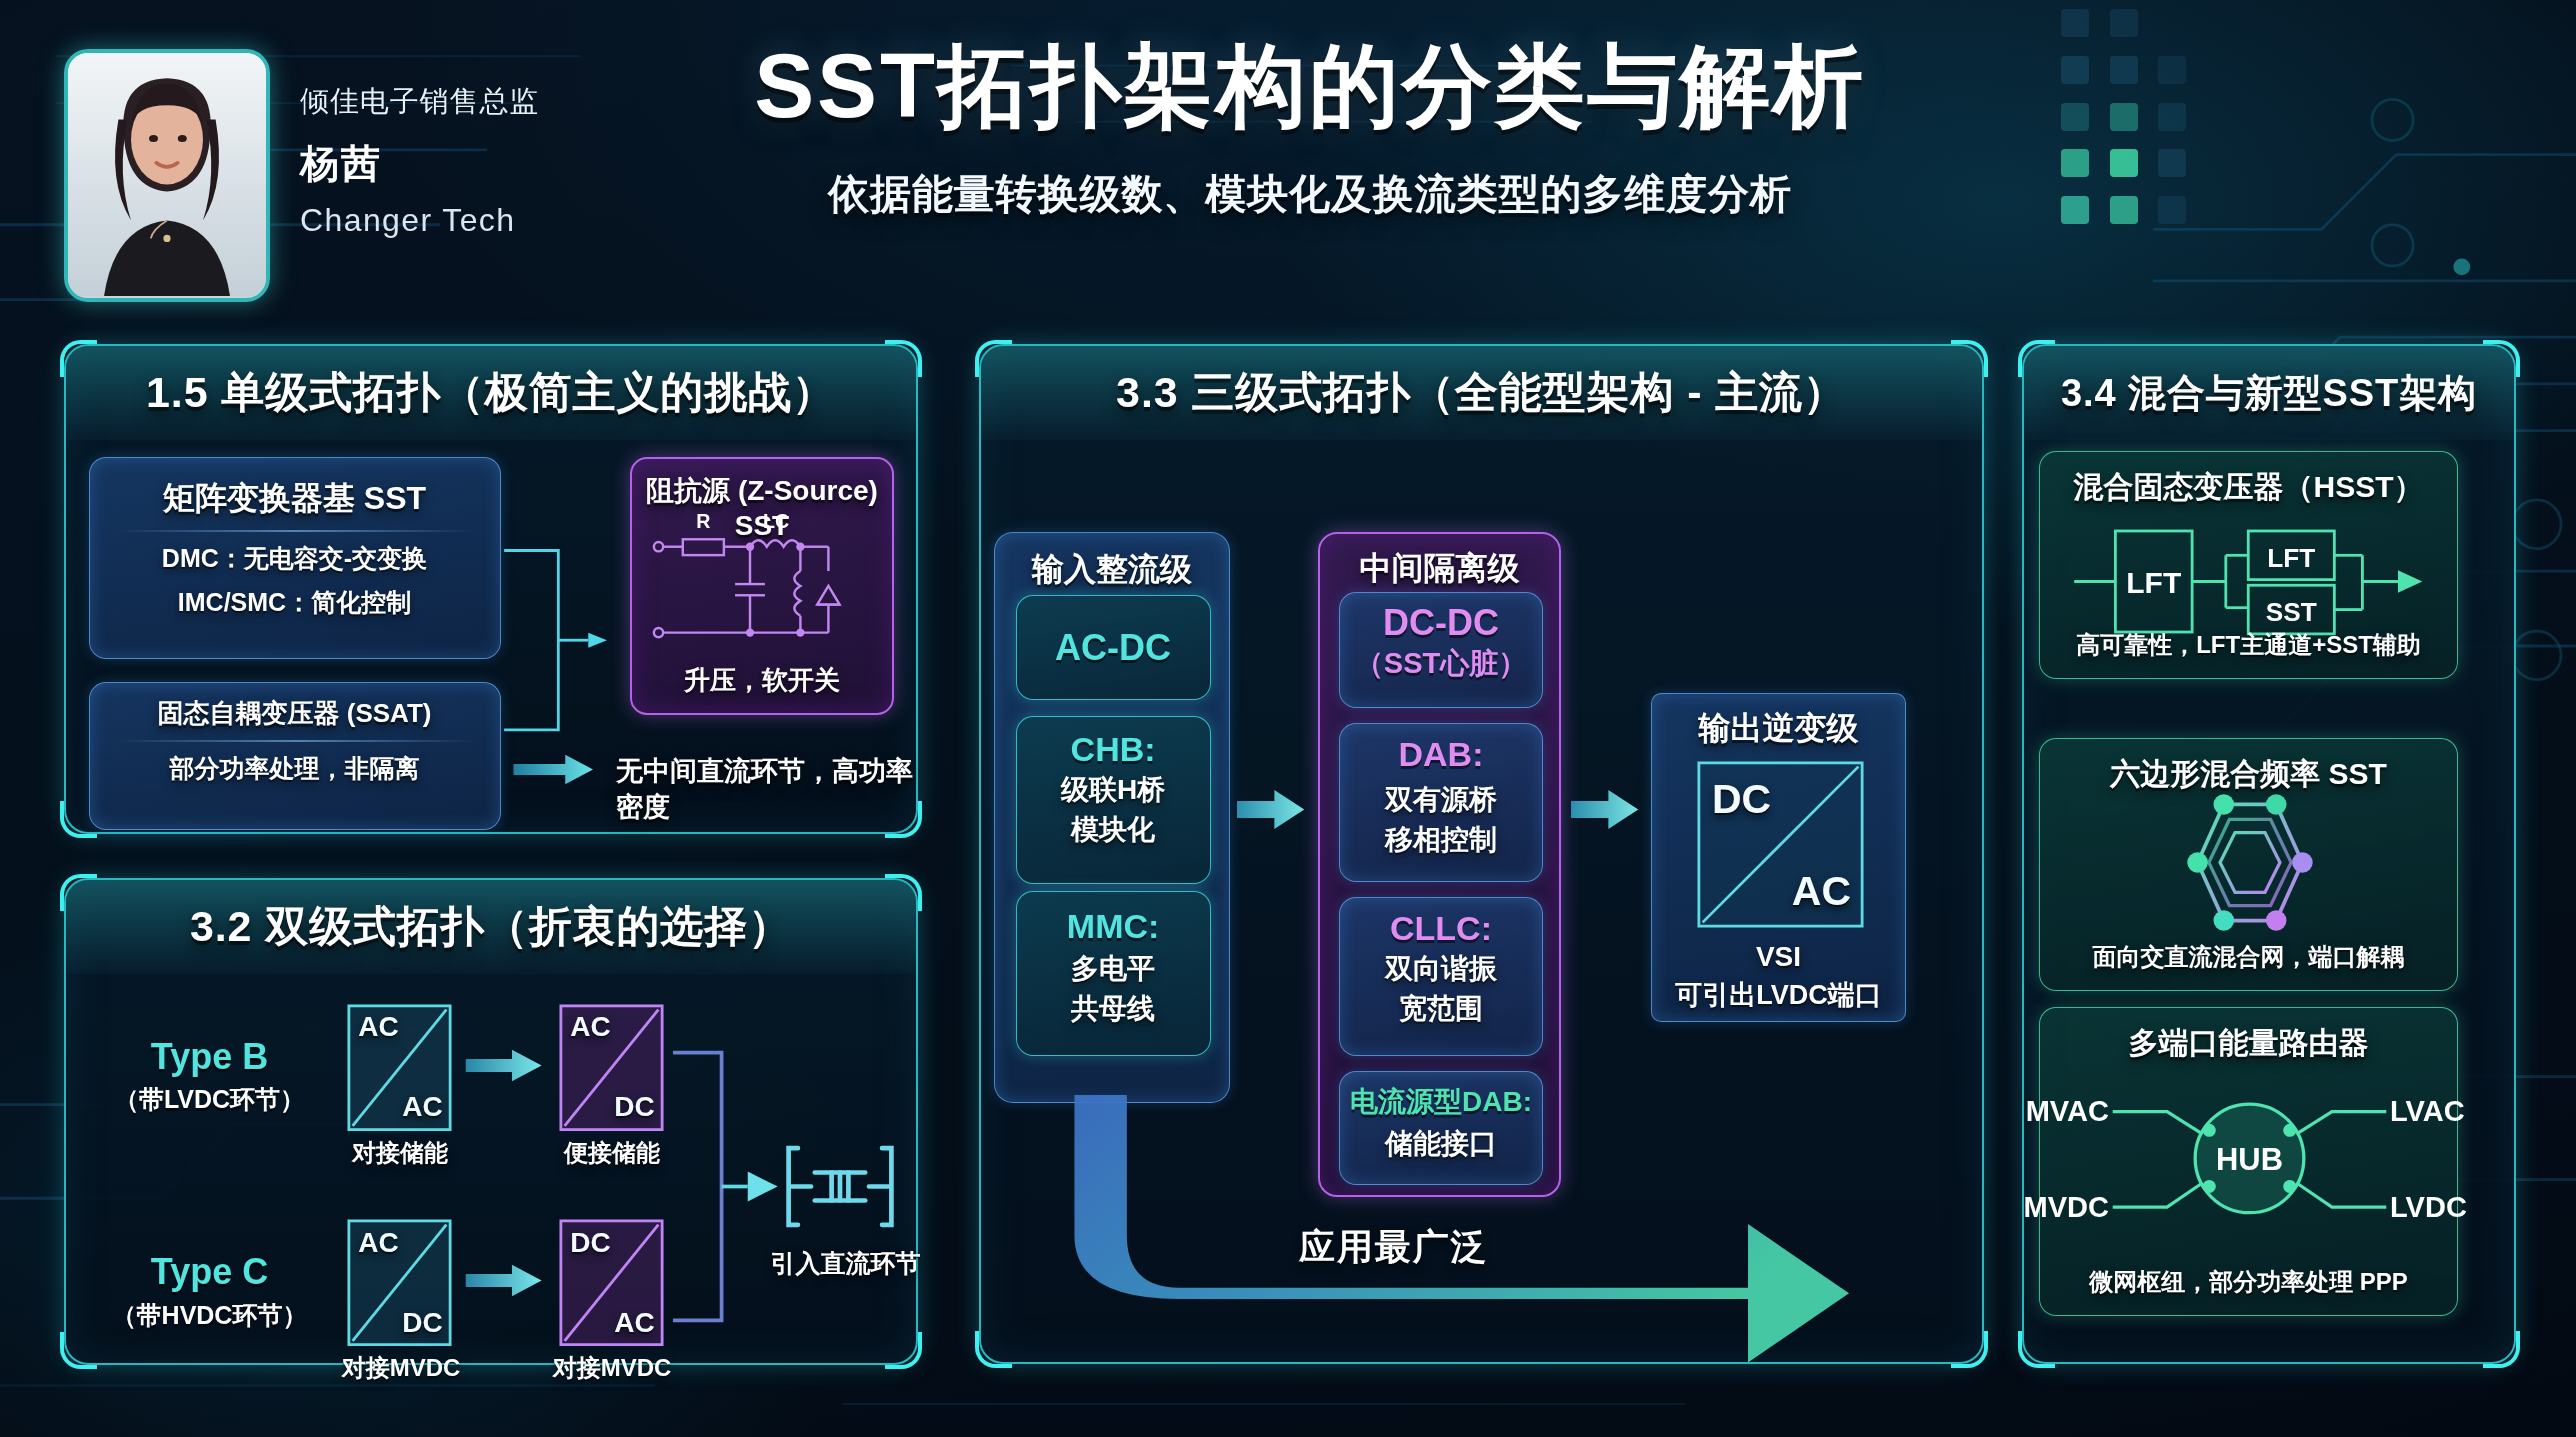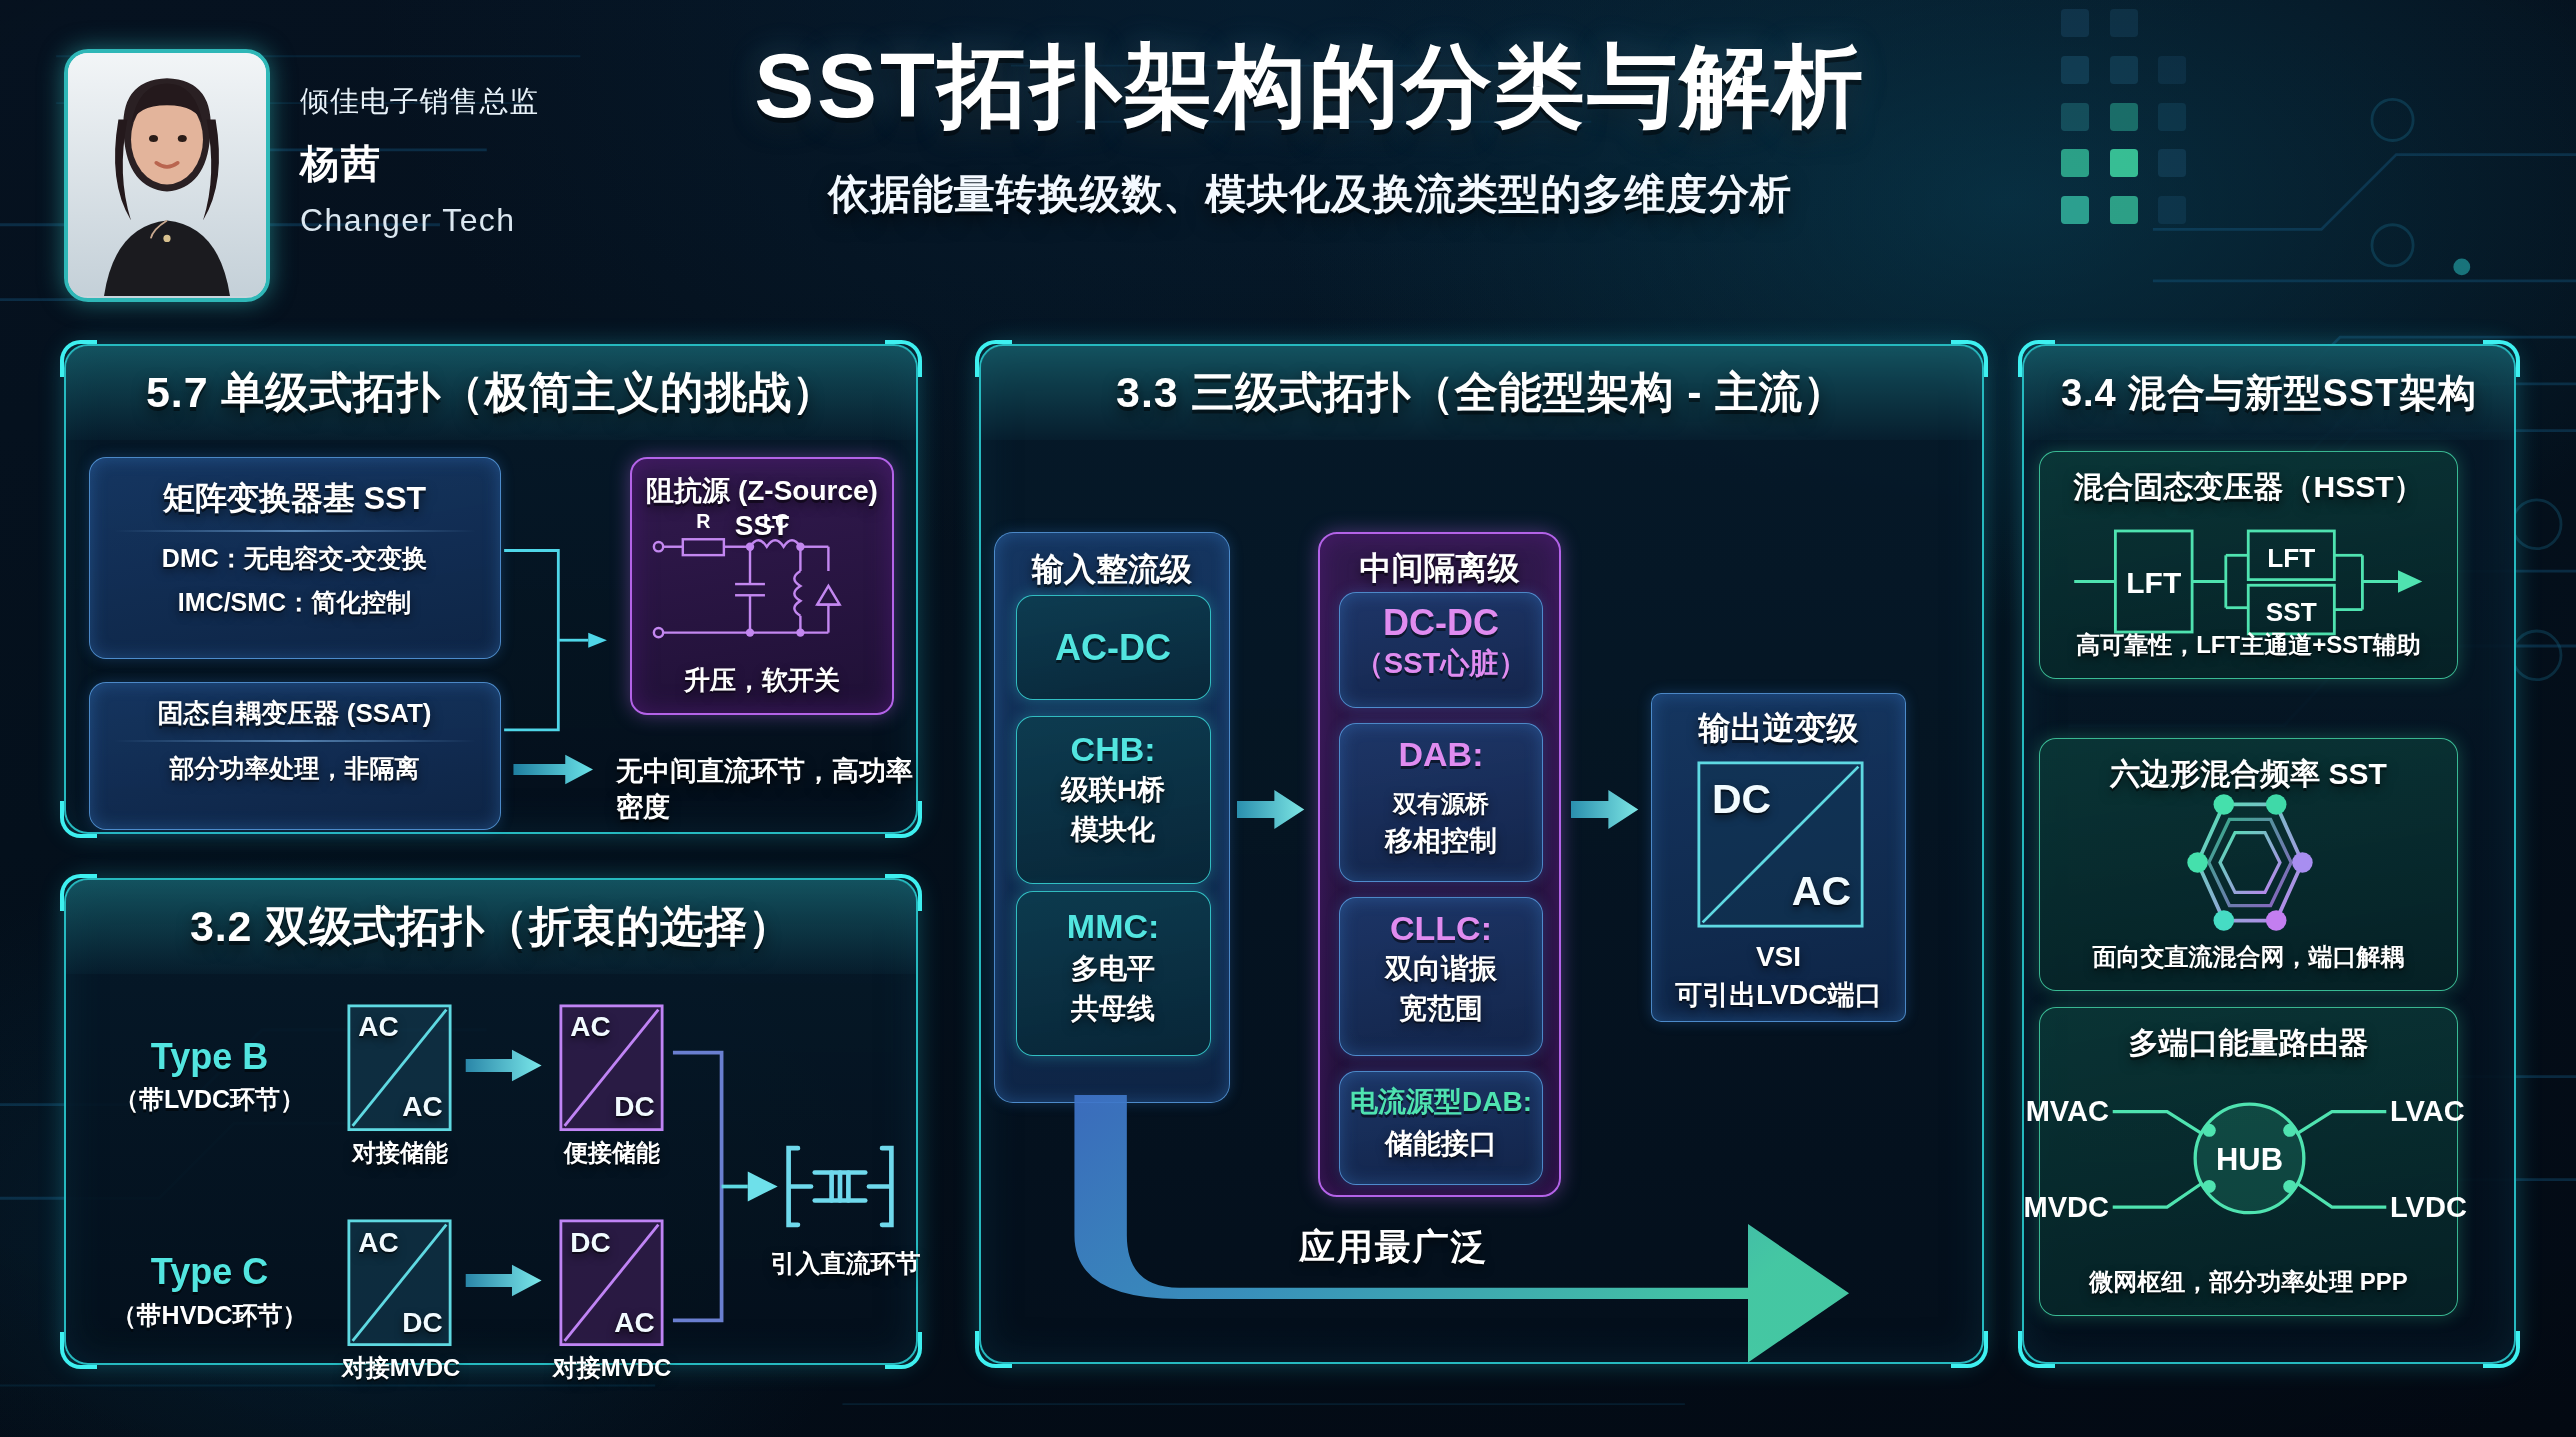--- a/index.html
+++ b/index.html
@@ -201,21 +201,21 @@
   </div>
 </div>
 
 <div class="panel" id="panel-31">
   <div class="panel-corner pc-tl"></div>
   <div class="panel-corner pc-tr"></div>
   <div class="panel-corner pc-bl"></div>
   <div class="panel-corner pc-br"></div>
 
   <div class="panel-head">
-    <h2>5.7 单级式拓扑（极简主义的挑战）</h2>
+    <h2>1.5 单级式拓扑（极简主义的挑战）</h2>
   </div>
 
   <div class="panel-body">
 
     <div class="card card-blue" style="left:22.5px; top:17px; width:412px; height:202px;">
       <div class="card-title" style="font-size:32px; margin-top:19px;">矩阵变换器基 SST</div>
       <div class="divider"></div>
       <div class="card-line" style="font-size:25px; margin-top:7.5px;">DMC：无电容交-交变换</div>
       <div class="card-line" style="font-size:25px; margin-top:11.2px;">IMC/SMC：简化控制</div>
     </div>
@@ -437,21 +437,21 @@
     <div class="card card-purple" style="left:337px; top:92px; width:243px; height:665px; border-radius:19px;">
       <div class="card-title" style="font-size:32px; margin-top:13px;">中间隔离级</div>
 
       <div class="card card-blue" style="left:19px; top:58px; width:204px; height:116px; padding-top:9.4px;">
         <div class="accent-pink" style="text-align:center; font-size:36px; font-weight:700; text-shadow:0 2.8px 0 rgba(0,0,0,.5);">DC-DC</div>
         <div class="accent-pink" style="text-align:center; font-size:29px; font-weight:700; text-shadow:0 2.8px 0 rgba(0,0,0,.5);">（SST心脏）</div>
       </div>
 
       <div class="card card-blue" style="left:19px; top:189px; width:204px; height:159px; padding-top:11.2px;">
         <div class="accent-pink" style="text-align:center; font-size:34px; font-weight:700; text-shadow:0 2.8px 0 rgba(0,0,0,.5);">DAB:</div>
-        <div class="card-line" style="font-size:24px; margin-top:14px;">双有源桥</div>
+        <div class="card-line" style="font-size:28px; margin-top:7px;">双有源桥</div>
         <div class="card-line" style="font-size:28px; margin-top:1.9px;">移相控制</div>
       </div>
 
       <div class="card card-blue" style="left:19px; top:363px; width:204px; height:159px; padding-top:11.2px;">
         <div class="accent-pink" style="text-align:center; font-size:34px; font-weight:700; text-shadow:0 2.8px 0 rgba(0,0,0,.5);">CLLC:</div>
         <div class="card-line" style="font-size:28px; margin-top:1.9px;">双向谐振</div>
         <div class="card-line" style="font-size:28px; margin-top:1.9px;">宽范围</div>
       </div>
 
       <div class="card card-blue" style="left:19px; top:537px; width:204px; height:114px; padding-top:11.2px;">

